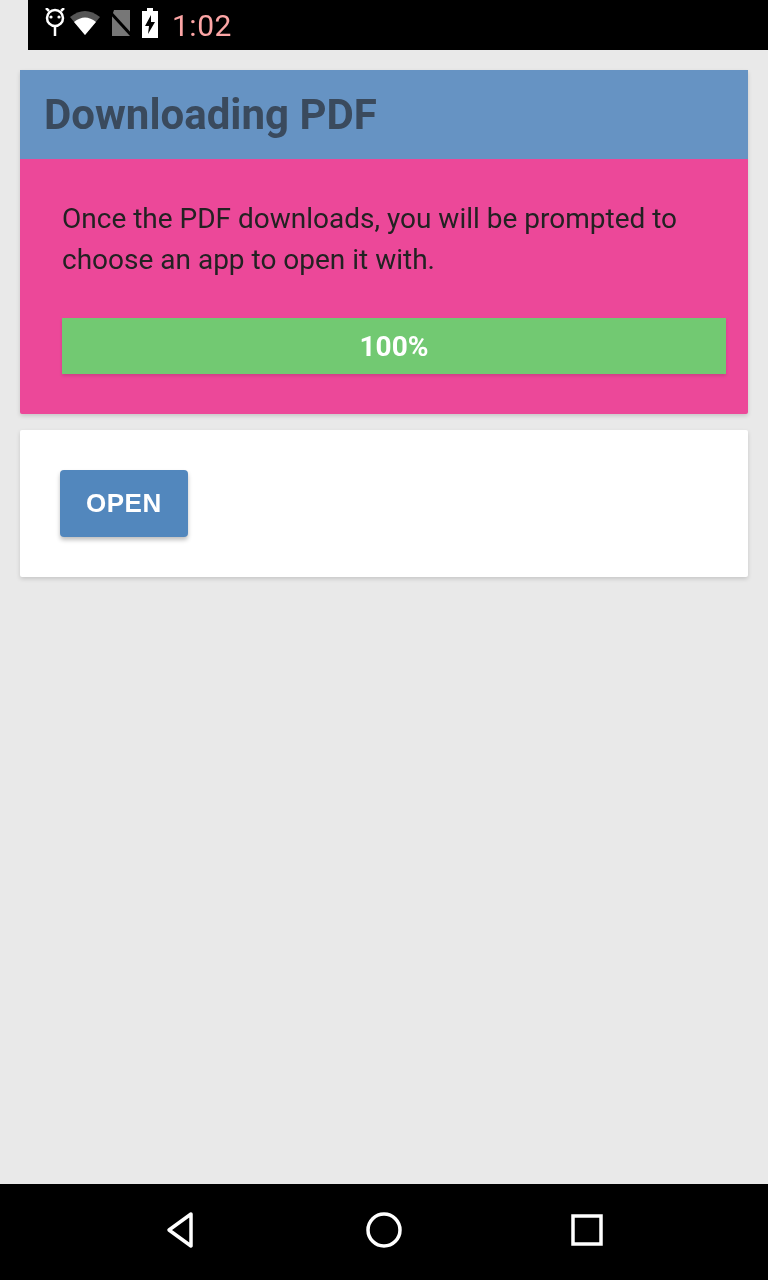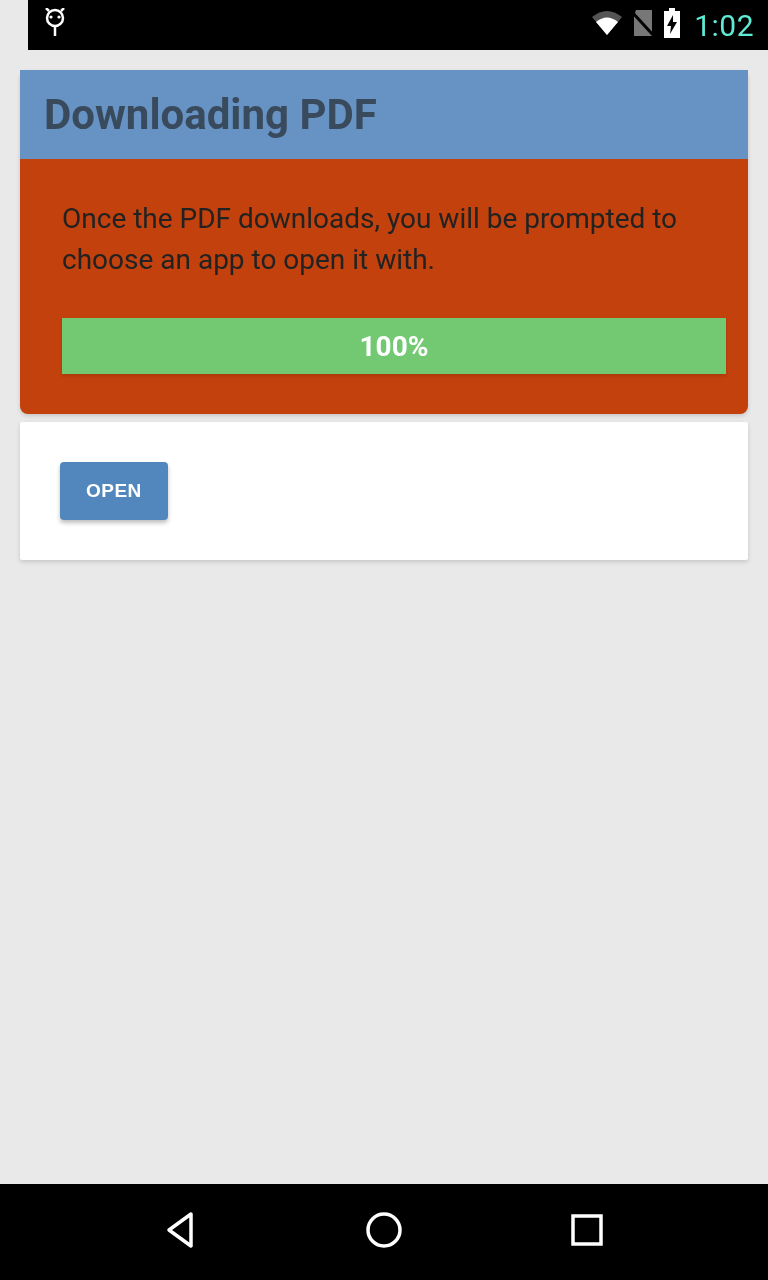--- a/index.html
+++ b/index.html
@@ -5,40 +5,40 @@
     * { margin: 0; padding: 0; box-sizing: border-box; }
     html, body { width: 768px; height: 1280px; overflow: hidden; font-family: Roboto, "Helvetica Neue", Arial, sans-serif; }
     body { background: #e9e9e9; display: flex; flex-direction: column; }
 
     
     .status-bar {
       height: 50px;
       background: #000;
       display: flex;
       align-items: center;
-      justify-content: space-between;
+      justify-content: flex-start;
       padding: 0 14px;
-      color: #5eead4;
+      color: #fca5a5;
       margin-left: 28px;
     }
     .status-left { display: flex; align-items: center; }
     .status-right { display: flex; align-items: center; gap: 6px; }
     .status-time { font-size: 30px; font-weight: 400; letter-spacing: 0.5px; margin-left: 6px; }
 
     
     .content {
       flex: 1;
       padding: 20px;
       overflow: hidden;
     }
     .card {
-      background: #c2410c;
-      border-radius: 8px;
+      background: #ec4899;
+      border-radius: 2px;
       box-shadow: 0 2px 4px rgba(0,0,0,0.15);
-      margin-bottom: 8px;
+      margin-bottom: 16px;
     }
     .card-header {
       background: #6693c3;
       padding: 20px 24px;
     }
     .card-header-title {
       color: #3a4a5d;
       font-size: 42px;
       font-weight: 700;
     }
@@ -64,21 +64,21 @@
     }
     .open-card {
       background: #fff;
       border-radius: 2px;
       box-shadow: 0 2px 4px rgba(0,0,0,0.15);
       padding: 40px;
     }
     .open-btn {
       background: #5287bd;
       color: #fff;
-      font-size: 19px;
+      font-size: 26px;
       font-weight: 700;
       border: none;
       padding: 18px 26px;
       border-radius: 4px;
       letter-spacing: 0.5px;
       box-shadow: 0 3px 4px rgba(0,0,0,0.25);
       cursor: pointer;
     }
 
     

